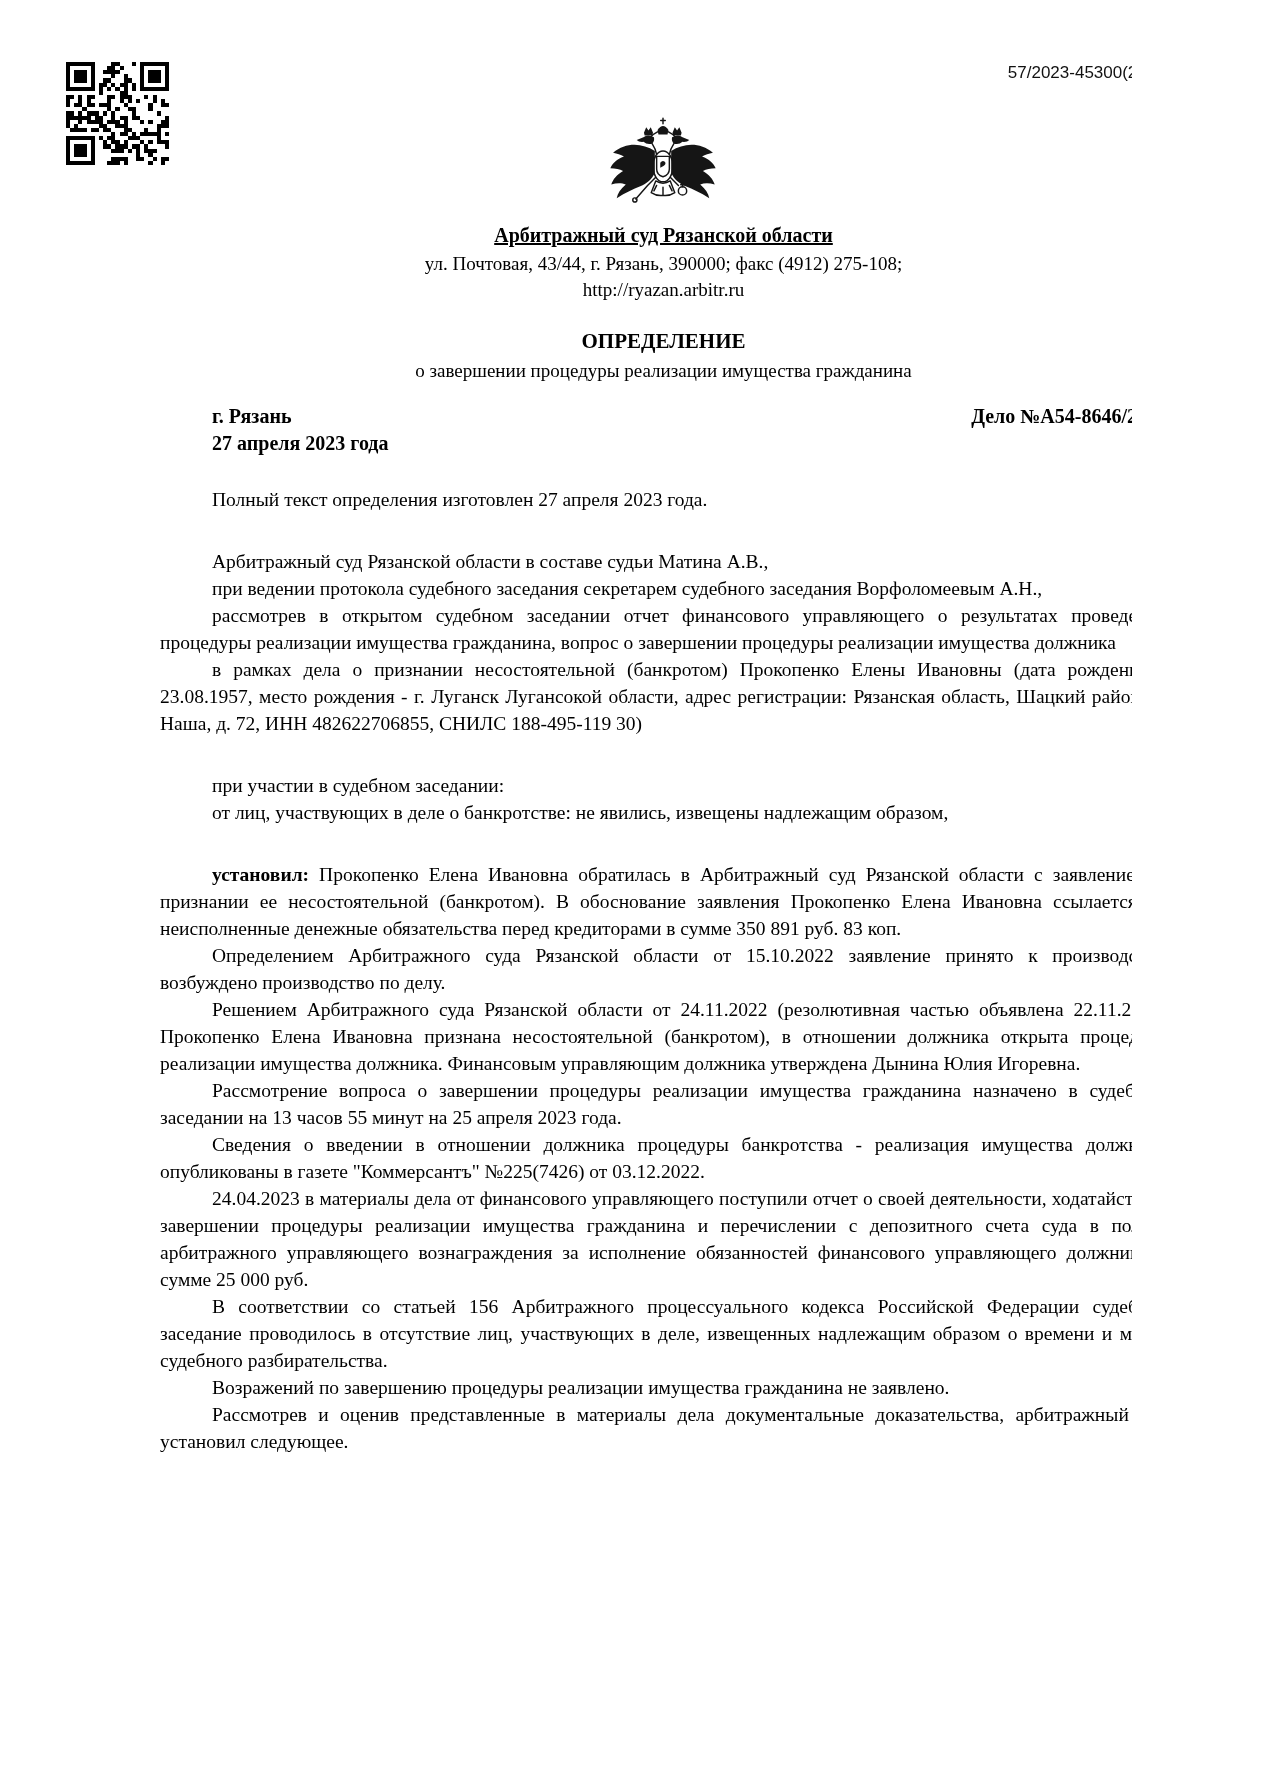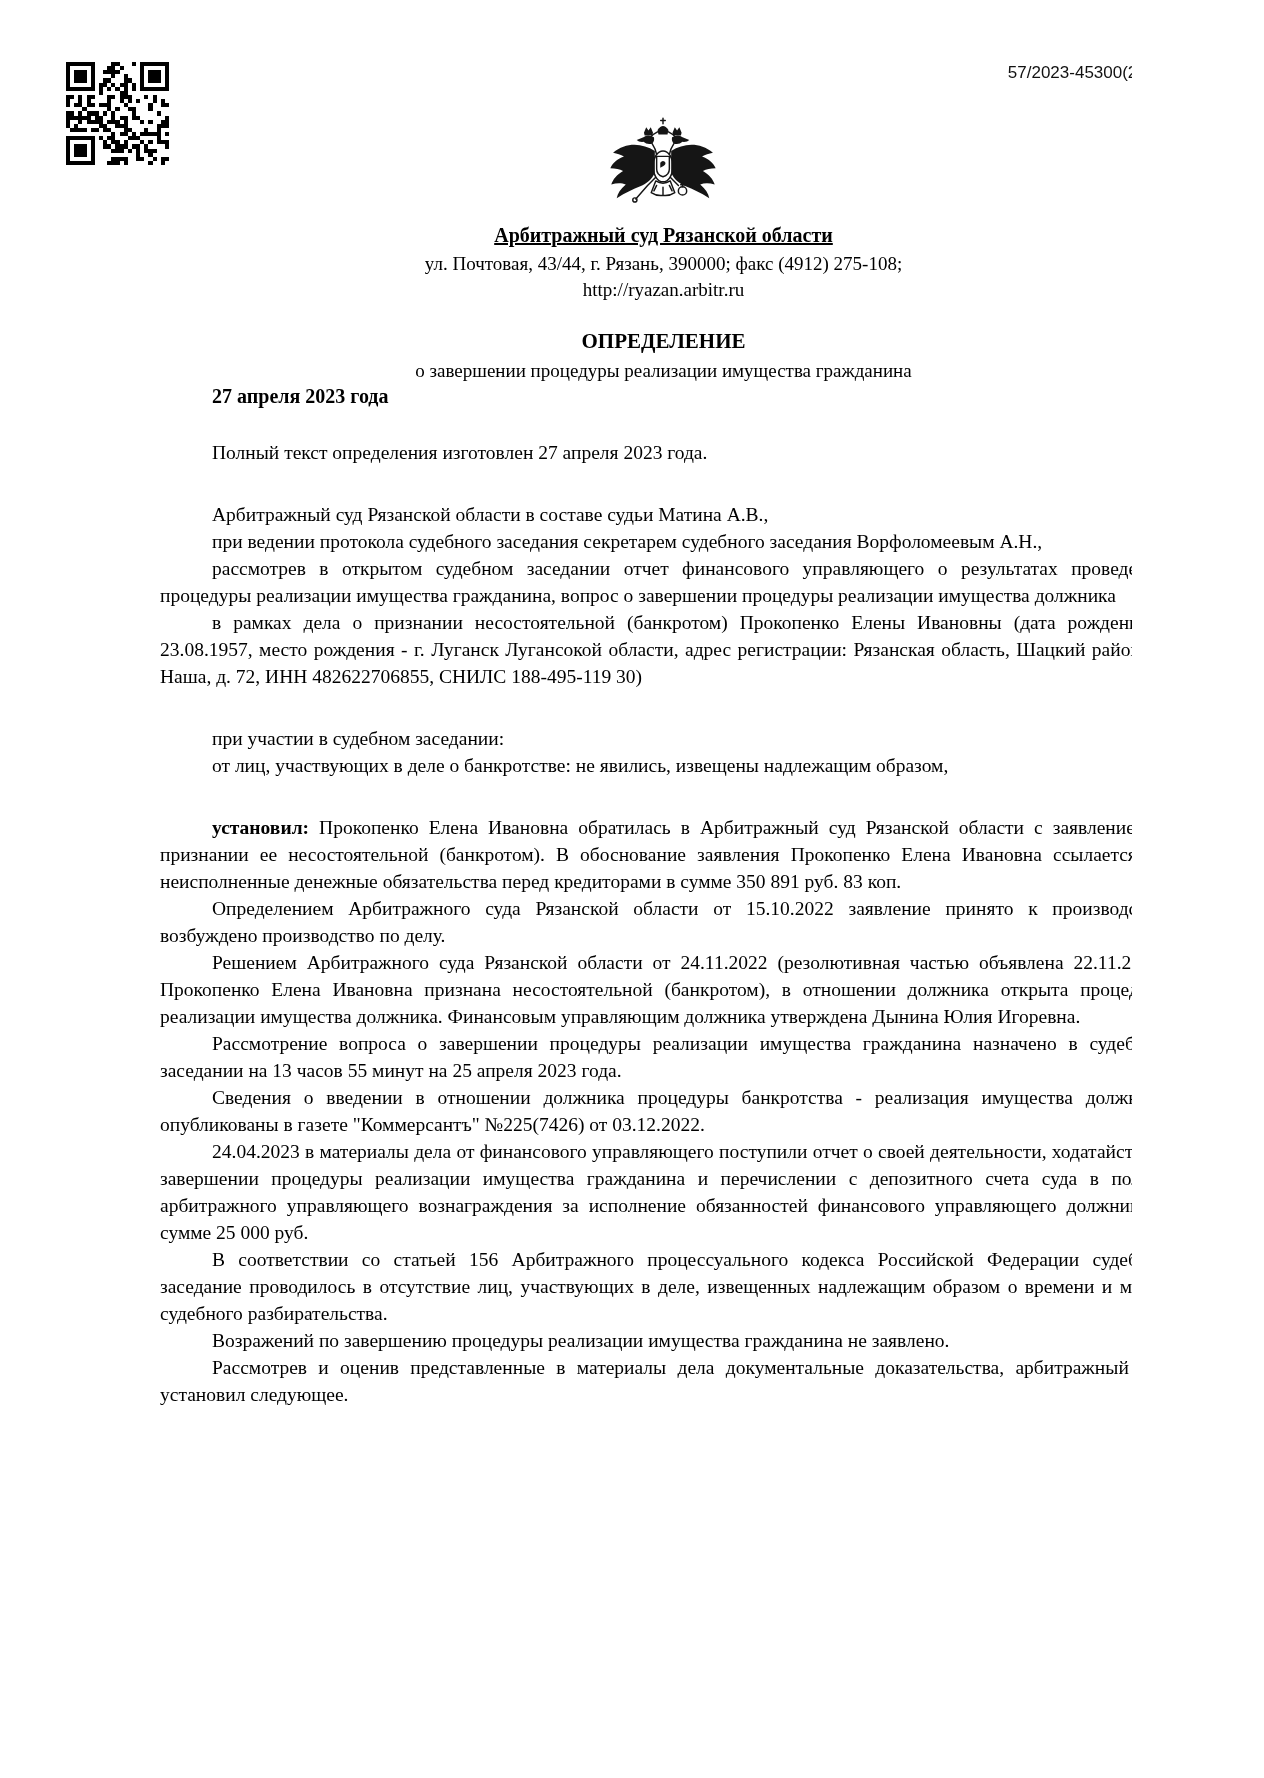--- a/index.html
+++ b/index.html
@@ -389,20 +389,24 @@
   <div class="content">
 
     <div class="center">
       <div class="court-name">Арбитражный суд Рязанской области</div>
       <div class="address">ул. Почтовая, 43/44, г. Рязань, 390000; факс (4912) 275-108;</div>
       <div class="website">http://ryazan.arbitr.ru</div>
       <div class="doc-type">ОПРЕДЕЛЕНИЕ</div>
       <div class="doc-subtitle">о завершении процедуры реализации имущества гражданина</div>
     </div>
 
+    <div class="case-row">
+      <span>г. Рязань</span>
+      <span>Дело №А54-8646/2022</span>
+    </div>
     <div class="date-row">27 апреля 2023 года</div>
 
     <div class="body-text">
       <p>Полный текст определения изготовлен 27 апреля 2023 года.</p>
       <p class="gap">Арбитражный суд Рязанской области в составе судьи Матина А.В.,</p>
       <p>при ведении протокола судебного заседания секретарем судебного заседания Ворфоломеевым А.Н.,</p>
       <p>рассмотрев в открытом судебном заседании отчет финансового управляющего о результатах проведения процедуры реализации имущества гражданина, вопрос о завершении процедуры реализации имущества должника</p>
       <p>в рамках дела о признании несостоятельной (банкротом) Прокопенко Елены Ивановны (дата рождения - 23.08.1957, место рождения - г. Луганск Лугансокой области, адрес регистрации: Рязанская область, Шацкий район, д. Наша, д. 72, ИНН 482622706855, СНИЛС 188-495-119 30)</p>
       <p class="gap">при участии в судебном заседании:</p>
       <p>от лиц, участвующих в деле о банкротстве: не явились, извещены надлежащим образом,</p>

